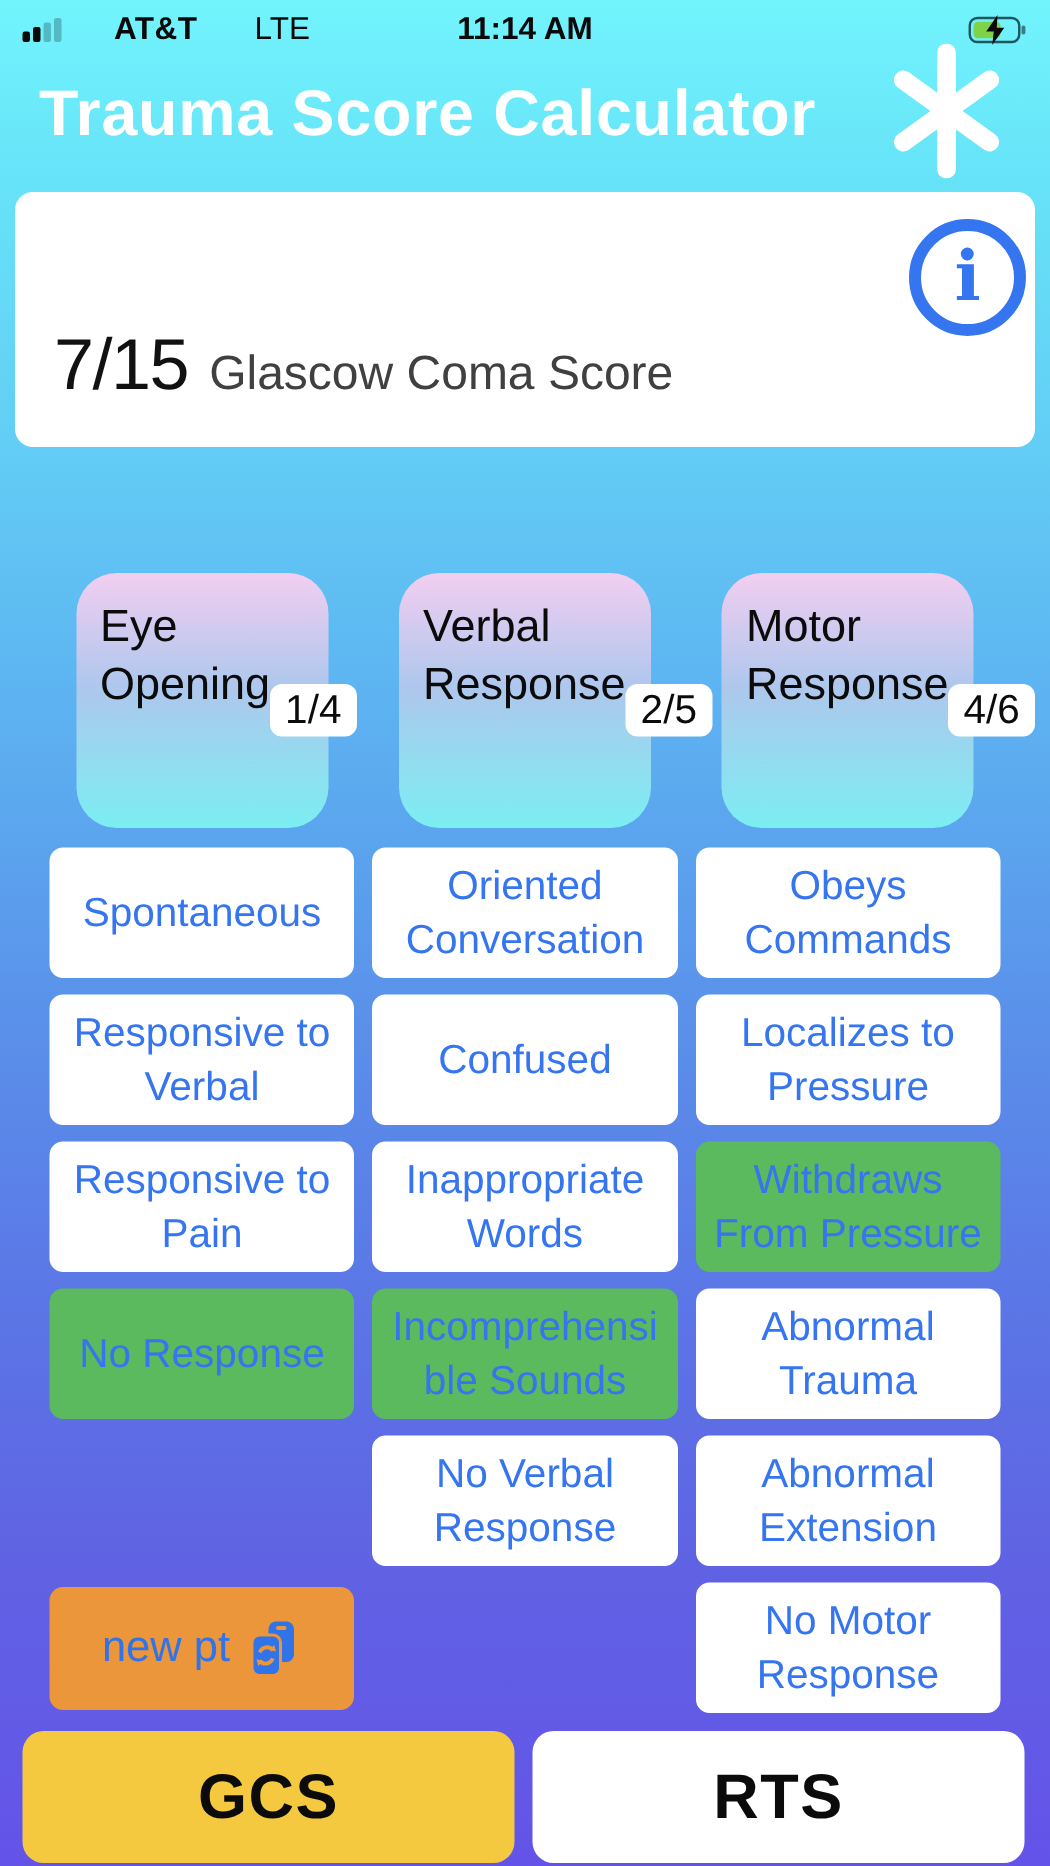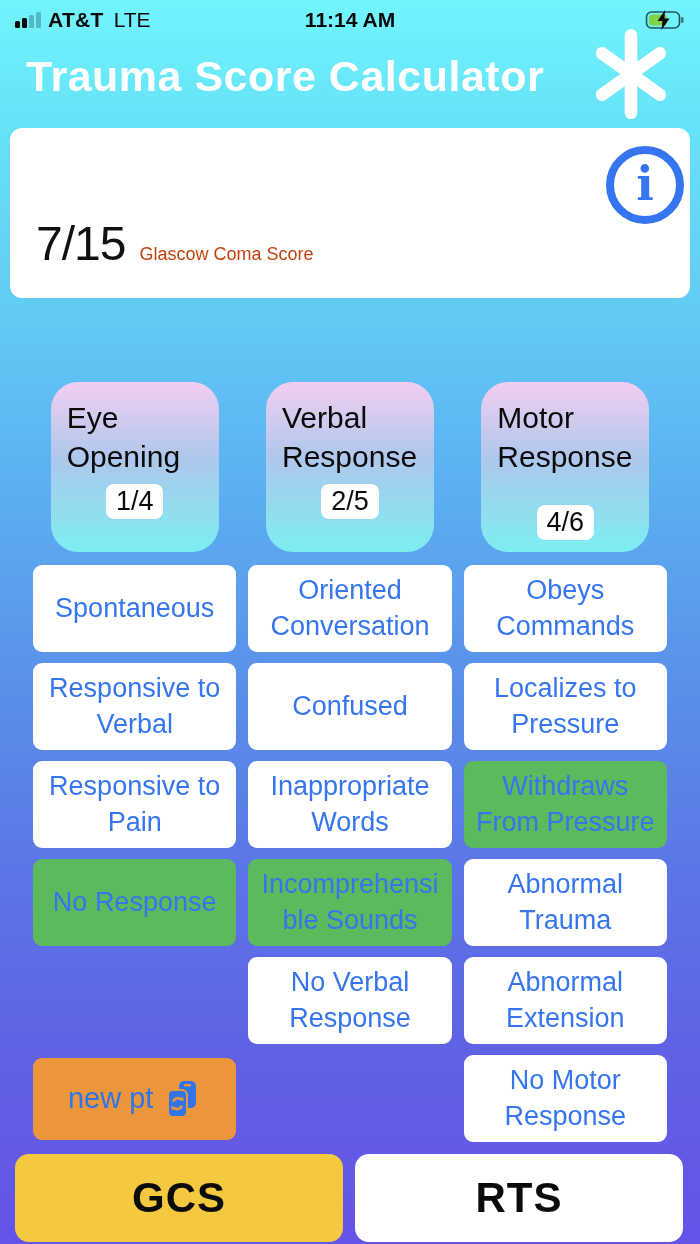--- a/index.html
+++ b/index.html
@@ -6,53 +6,53 @@
   html,body { width:700px; height:1244px; overflow:hidden; }
   body {
     font-family:"Liberation Sans", sans-serif;
     background:linear-gradient(180deg,
       #72f4fd 0%, #67e4f8 9%, #62cdf5 24%, #5caef0 40%,
       #5a90ea 55%, #5b76e6 70%, #6061e3 85%, #6453e9 100%);
     position:relative;
   }
 
   
-  .statusbar { height:34px; position:relative; padding:6px 15px 0; display:flex; align-items:center; }
+  .statusbar { height:34px; position:relative; padding:6px 15px 0; display:flex; align-items:center;gap:28px; }
   .sig { display:flex; align-items:flex-end; gap:2px; margin-right:7px; }
   .sig span { width:5px; border-radius:1.5px; background:#0a0a0a; display:block; }
   .sig span:nth-child(1){height:7px;} .sig span:nth-child(2){height:10px;}
   .sig span:nth-child(3){height:13px; background:rgba(10,40,45,.28);}
   .sig span:nth-child(4){height:16px; background:rgba(10,40,45,.28);}
   .carrier { font-size:21px; font-weight:700; color:#0a0a0a; margin-right:10px; letter-spacing:.3px;}
   .network { font-size:21px; color:#0a0a0a; }
   .sb-time { position:absolute; left:0; right:0; top:8px; text-align:center; font-size:21px; font-weight:700; color:#0a0a0a; }
   .battery { margin-left:auto; display:flex; align-items:center; }
 
   
   .app-header { height:84px; display:flex; align-items:center; padding:0 26px;gap:12px; }
   .app-title { font-size:43px; font-weight:700; color:#ffffff; letter-spacing:.5px; white-space:nowrap; }
   .asterisk { margin-left:auto; margin-right:2px; }
 
   
   .score-card { margin:10px 10px 0; height:170px; background:#ffffff; border-radius:12px; position:relative; }
   .score-row { position:absolute; left:26px; top:88px; display:flex; align-items:baseline; gap:14px; }
   .score-value { font-size:48px; color:#111; letter-spacing:-1px; }
-  .score-label { font-size:18px; color:#c2410c; }
+  .score-label { font-size:32px; color:#404040; }
   .info-wrap { position:absolute; right:6px; top:18px; display:flex; flex-direction:column; align-items:center; }
   .info-circle { width:78px; height:78px; border:8px solid #3575f0; border-radius:50%;
                  display:flex; align-items:center; justify-content:center; }
   .info-circle .i { font-family:"DejaVu Serif", serif; font-weight:700; font-size:46px; color:#3575f0; line-height:1; margin-top:-3px; }
   .info-link { margin-top:14px; font-size:28px; color:#3b7cf2; }
 
   
   .gcs-grid { display:grid; grid-template-columns:repeat(3,1fr); grid-template-rows:172px repeat(6,87px);
               column-gap:12px; row-gap:11px; margin:84px 33px 0; }
   .header-card { justify-self:center; width:168px; height:170px; border-radius:27px;
                  background:linear-gradient(180deg,#f2cef1 0%, #aec7ed 45%, #7beef2 100%);
-                 padding:16px 16px 12px; display:flex; flex-direction:column; }
+                 padding:16px 16px 12px; display:flex; flex-direction:row; }
   .cat-name { font-size:30px; color:#0b0b0b; line-height:1.3; }
   .cat-score { margin-top:8px; align-self:center; background:#ffffff; border-radius:8px;
                padding:2px 10px; font-size:27px; color:#0b0b0b; }
   .opt { border:none; background:#ffffff; color:#3575f0; border-radius:9px; font-family:inherit;
          font-size:27px; line-height:1.3; display:flex; align-items:center; justify-content:center;
          text-align:center; padding:4px 6px; overflow-wrap:break-word; word-break:break-word; cursor:pointer; }
   .opt.selected { background:#5bb95e; }
 
   .new-pt { border:none; background:#eb963b; color:#3173e8; border-radius:9px; font-family:inherit;
             font-size:29px; display:flex; align-items:center; justify-content:center; gap:10px;

